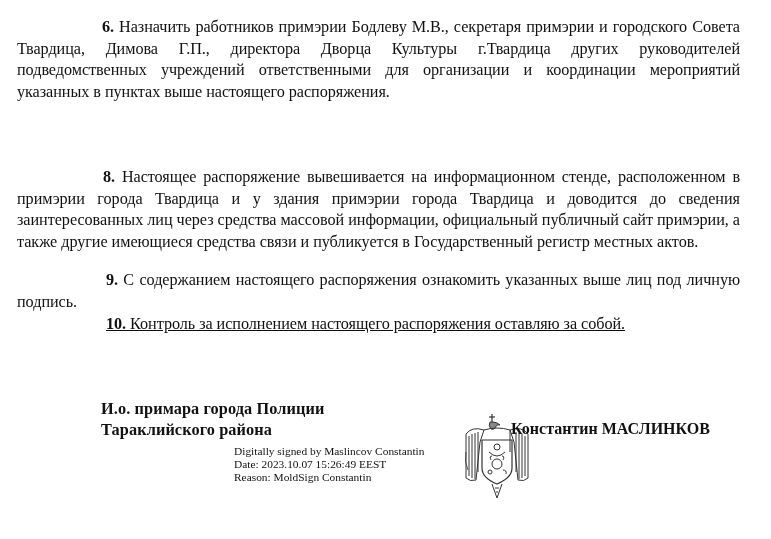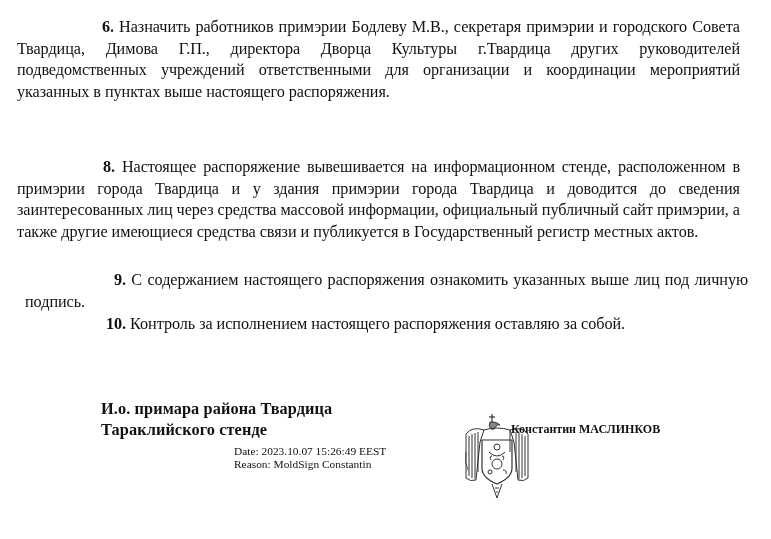--- a/index.html
+++ b/index.html
@@ -30,38 +30,38 @@
       line-height: 21.5px;
       text-align: justify;
       text-align-last: left;
       letter-spacing: -0.05px;
     }
     .para .num {
       font-weight: bold;
     }
     .p6 { top: 17px; text-indent: 85px; }
     .p7 { top: 103px; text-indent: 79px; }
-    .p8 { top: 157px; text-indent: 86px; }
-    .p9 { top: 270px; text-indent: 89px; margin-left: 8px; }
-    .p10 { top: 314px; text-indent: 89px; }
+    .p8 { top: 167px; text-indent: 86px; }
+    .p9 { top: 270px; text-indent: 89px; }
+    .p10 { top: 314px; text-indent: 89px; text-decoration: underline; }
     .sig-title {
       position: absolute;
       left: 101px;
       top: 398px;
       font-weight: bold;
       font-size: 16.3px;
       line-height: 21px;
       letter-spacing: 0.1px;
     }
     .sig-name {
       position: absolute;
       left: 511px;
       top: 419px;
       font-weight: bold;
-      font-size: 12px;
+      font-size: 16px;
       line-height: 20px;
       white-space: nowrap;
     }
     .digisig {
       position: absolute;
       left: 234px;
       top: 445px;
       font-size: 11.4px;
       line-height: 13.2px;
       white-space: nowrap;
@@ -91,22 +91,22 @@
 
   <div class="para p9">
     <span class="num">9.</span><span> С содержанием настоящего распоряжения ознакомить указанных выше лиц под личную подпись.</span>
   </div>
 
   <div class="para p10">
     <span class="num">10.</span><span> Контроль за исполнением настоящего распоряжения оставляю за собой.</span>
   </div>
 
   <div class="sig-title">
-    <div>И.о. примара района Твардица</div>
-    <div>Тараклийского стенде</div>
+    <div>И.о. примара города Полиции</div>
+    <div>Тараклийского района</div>
   </div>
 
   <svg class="coat" viewBox="0 0 70 90" fill="none" stroke="#333" stroke-width="1">
 
     <line x1="30" y1="2" x2="30" y2="10" stroke-width="1.2"></line>
     <line x1="27" y1="5" x2="33" y2="5" stroke-width="1.2"></line>
 
     <path d="M28 10 Q26 14 29 17 Q33 18 34 14 Q36 12 38 13 Q35 10 31 10 Z" fill="#888"></path>
 
     <path d="M22 18 Q10 14 4 22 L4 66 Q8 70 14 68 L18 30 Z"></path>
@@ -138,17 +138,18 @@
     <path d="M4 40 Q2 50 6 58" stroke-width="0.8"></path>
 
     <path d="M30 72 L35 86 L40 72"></path>
     <line x1="33" y1="76" x2="37" y2="76"></line>
     <line x1="34" y1="80" x2="36" y2="80"></line>
   </svg>
 
   <div class="sig-name">Константин МАСЛИНКОВ</div>
 
   <div class="digisig">
+    <div>Digitally signed by Maslincov Constantin</div>
     <div>Date: 2023.10.07 15:26:49 EEST</div>
     <div>Reason: MoldSign Constantin</div>
   </div>
 
 </div>
 
 </body></html>

